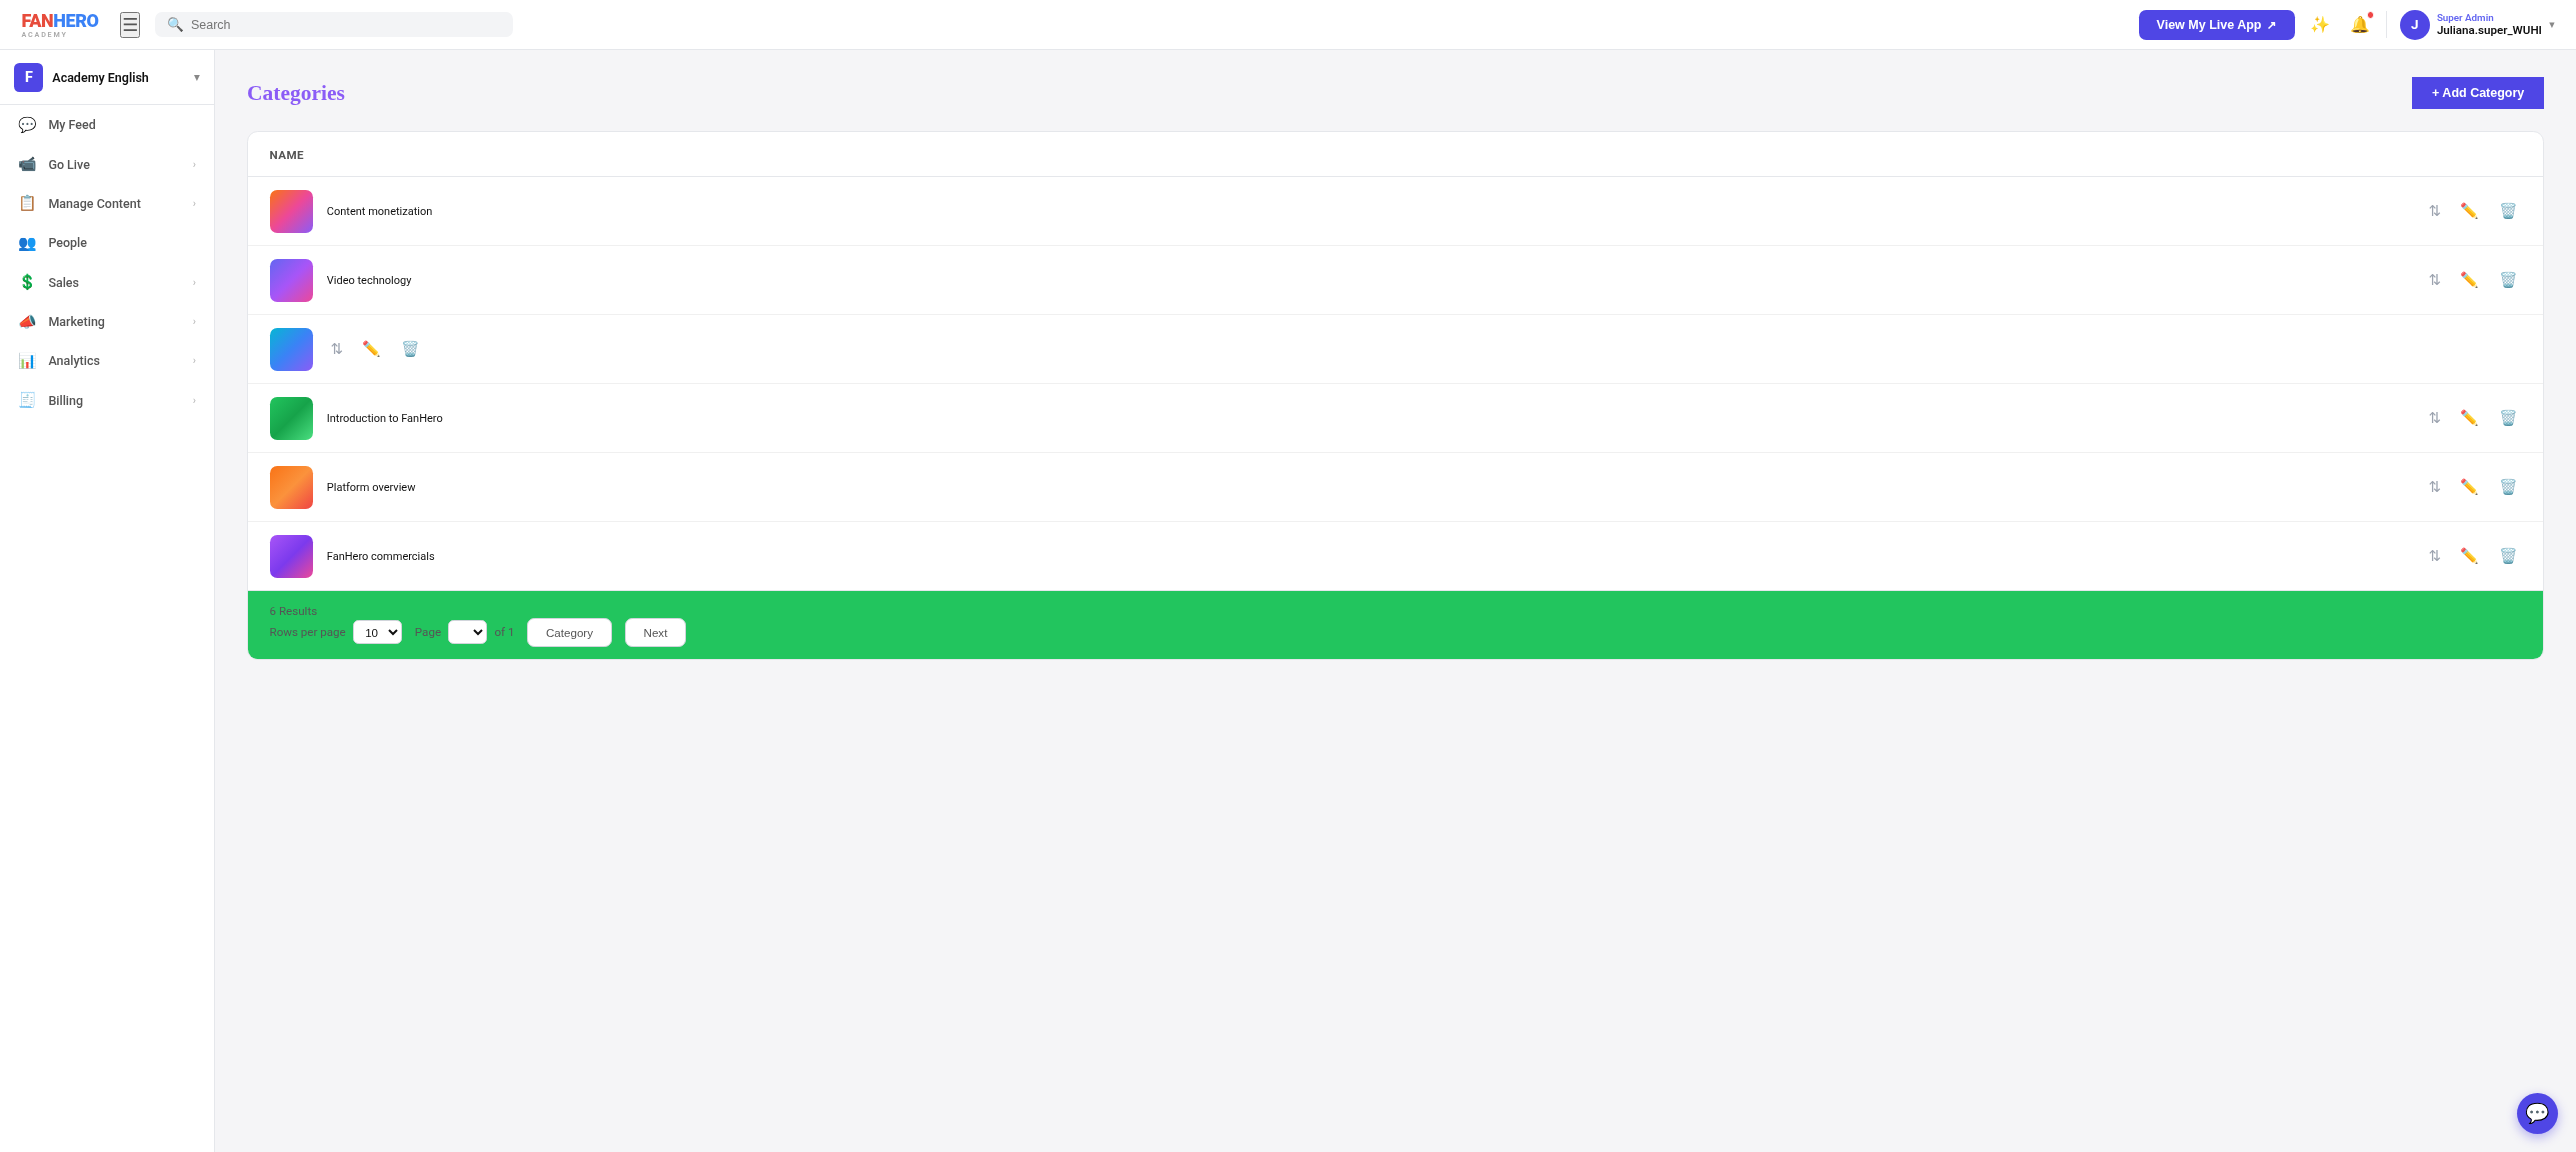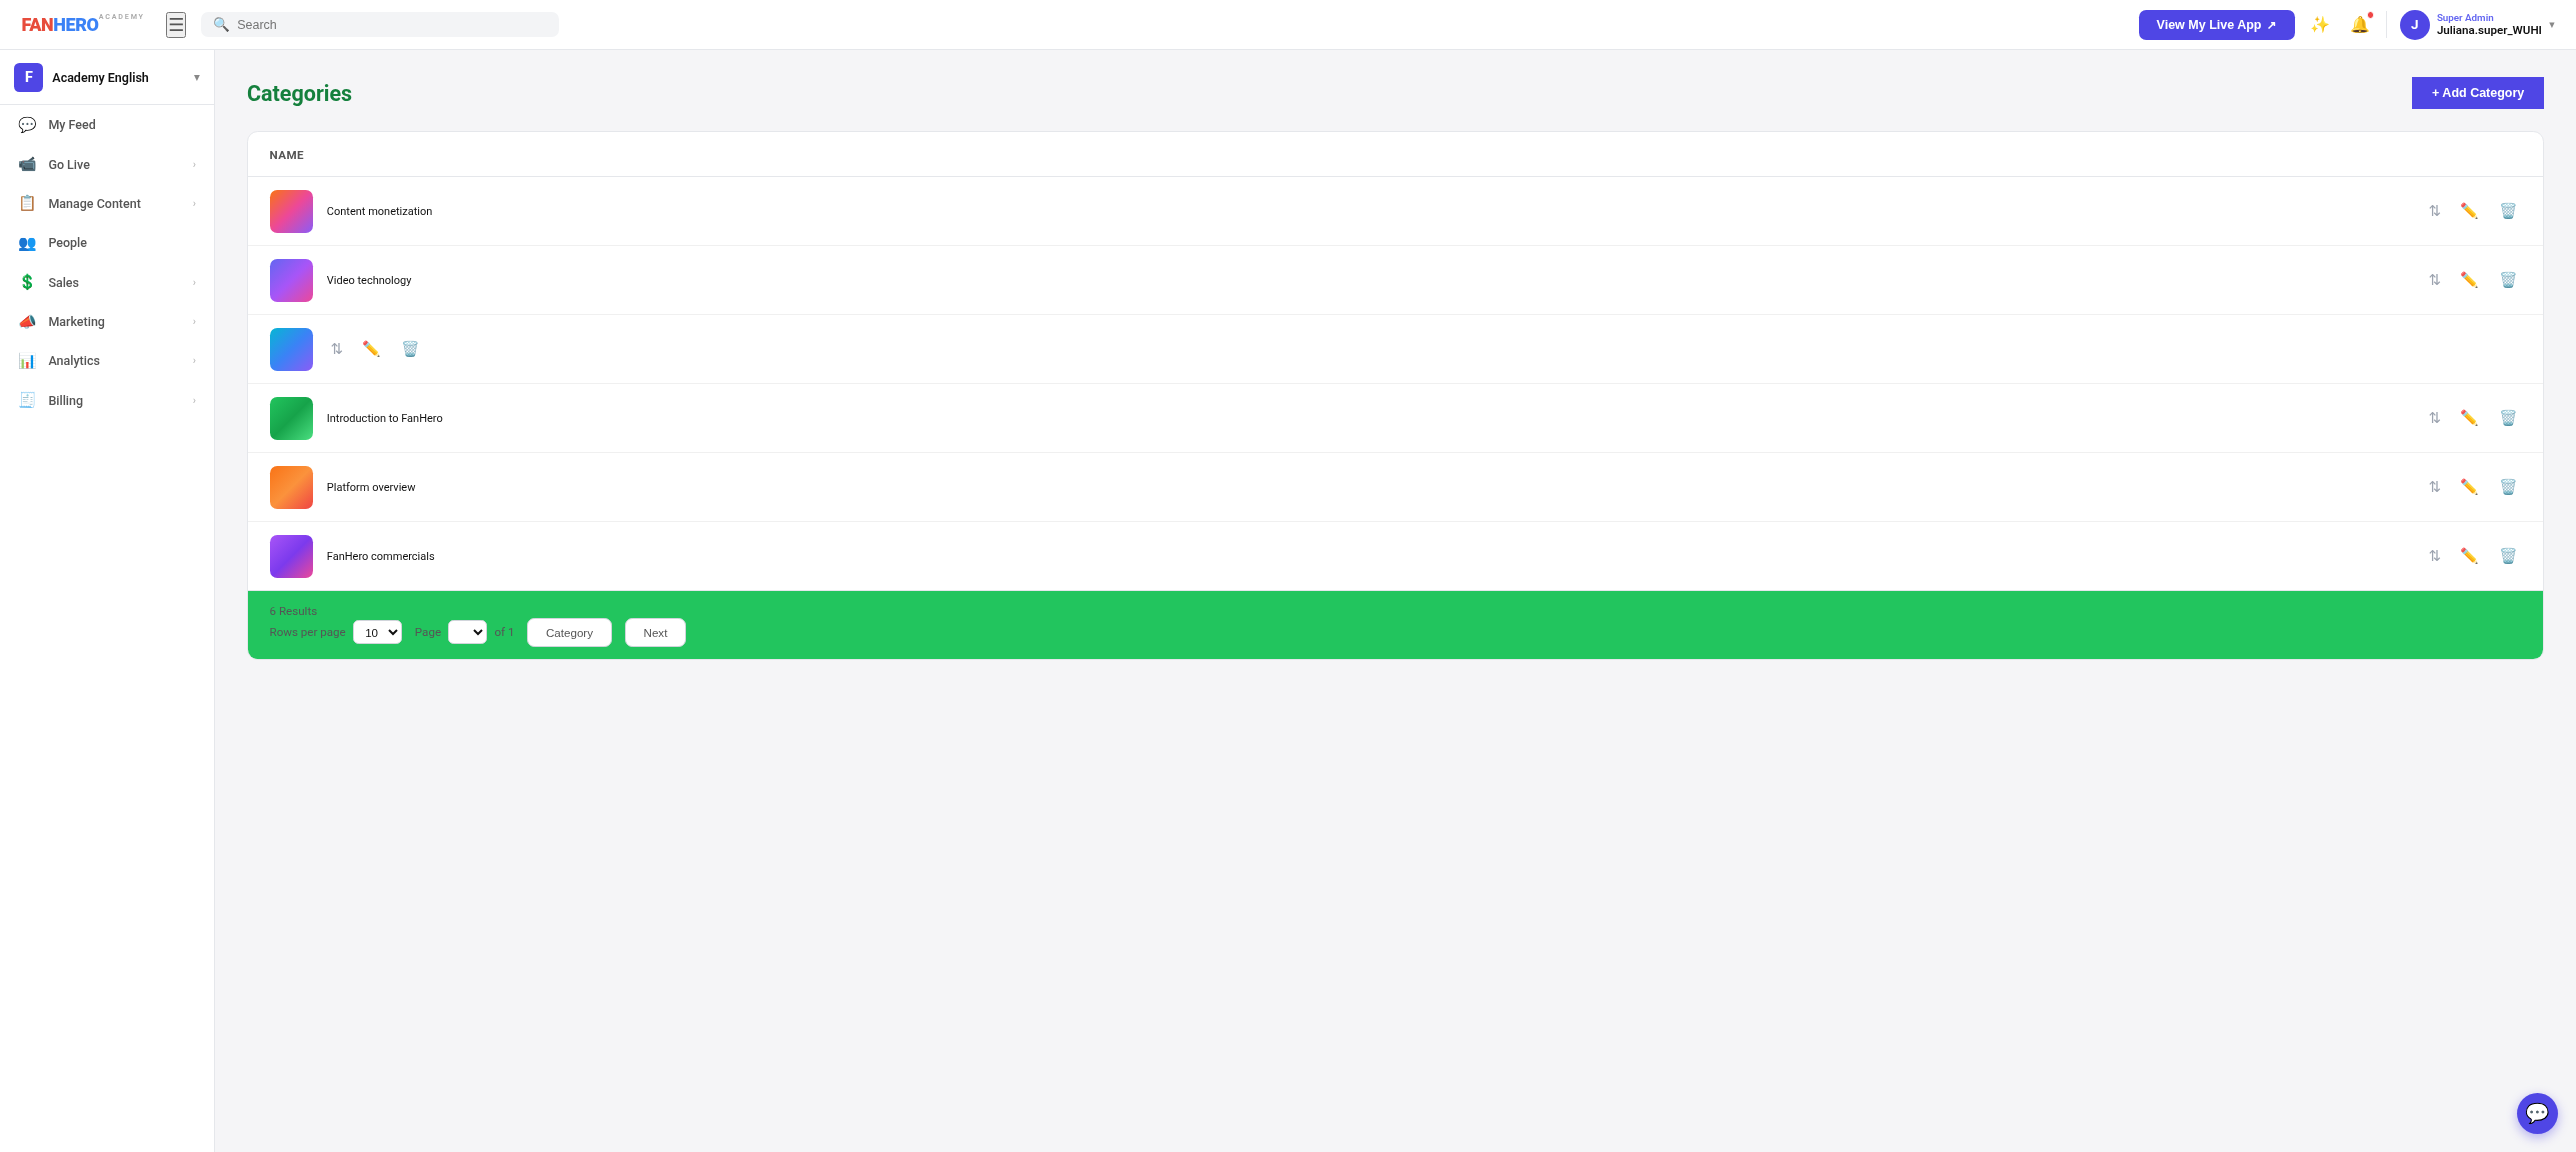--- a/index.html
+++ b/index.html
@@ -76,21 +76,21 @@
     }
     .nav-item .nav-icon { font-size: 15px; width: 19.7px; text-align: center; }
     .nav-item .nav-label { flex: 1; }
     .nav-item .nav-chevron { font-size: 10.7px; color: #bbb; }
 
     
     .main { flex: 1; overflow-y: auto; padding: 27px 32px; background: #f5f5f7; }
     .page-header {
       display: flex; align-items: center; justify-content: space-between; margin-bottom: 21.5px;
     }
-    .page-title { font-size: 21.5px; font-weight: 700; color: #15803d; }
+    .page-title { font-size: 21.5px; font-weight: 700; color: #8b5cf6; font-family: Liberation Serif, serif; }
     .btn-add-cat {
       background: #4f46e5; color: #fff; border: none; border-radius: 0;
       padding: 9px 19.7px; font-size: 12.5px; font-weight: 600; cursor: pointer;
       display: flex; align-items: center; gap: 5.4px;
     }
 
     
     .table-card { background: #fff; border-radius: 10.7px; border: 0.9px solid #e5e7eb; overflow: hidden; }
     .table-header { padding: 14.3px 21.5px; border-bottom: 0.9px solid #e5e7eb; }
     .table-header-text { font-size: 11.6px; font-weight: 700; color: #555; text-transform: uppercase; letter-spacing: 0.04em; }
@@ -149,21 +149,21 @@
     .thumb-5 { background: linear-gradient(135deg, #f97316, #fb923c, #ef4444); }
     .thumb-6 { background: linear-gradient(135deg, #a855f7, #7c3aed, #ec4899); }
 
     .thumb-inner { width: 100%; height: 100%; display: flex; align-items: center; justify-content: center; border-radius: 7.2px; }
   </style>
 </head>
 <body>
 
 <nav class="topnav">
   <div class="logo">
-    <div style="display:flex;align-items:flex-start;">
+    <div style="display:flex;flex-direction:column;align-items:flex-start;">
       <span style="font-weight:900;font-size:18px;letter-spacing:-0.4px;">
         <span style="color:#e74c3c;">FAN</span><span style="color:#3b82f6;">HERO</span>
       </span>
       <span style="font-size:7.2px;color:#aaa;letter-spacing:1.8px;font-weight:600;margin-top:-1.8px;">ACADEMY</span>
     </div>
   </div>
   <button class="hamburger">☰</button>
 
   <div class="search-bar">
     <span class="search-icon-char">🔍</span>

